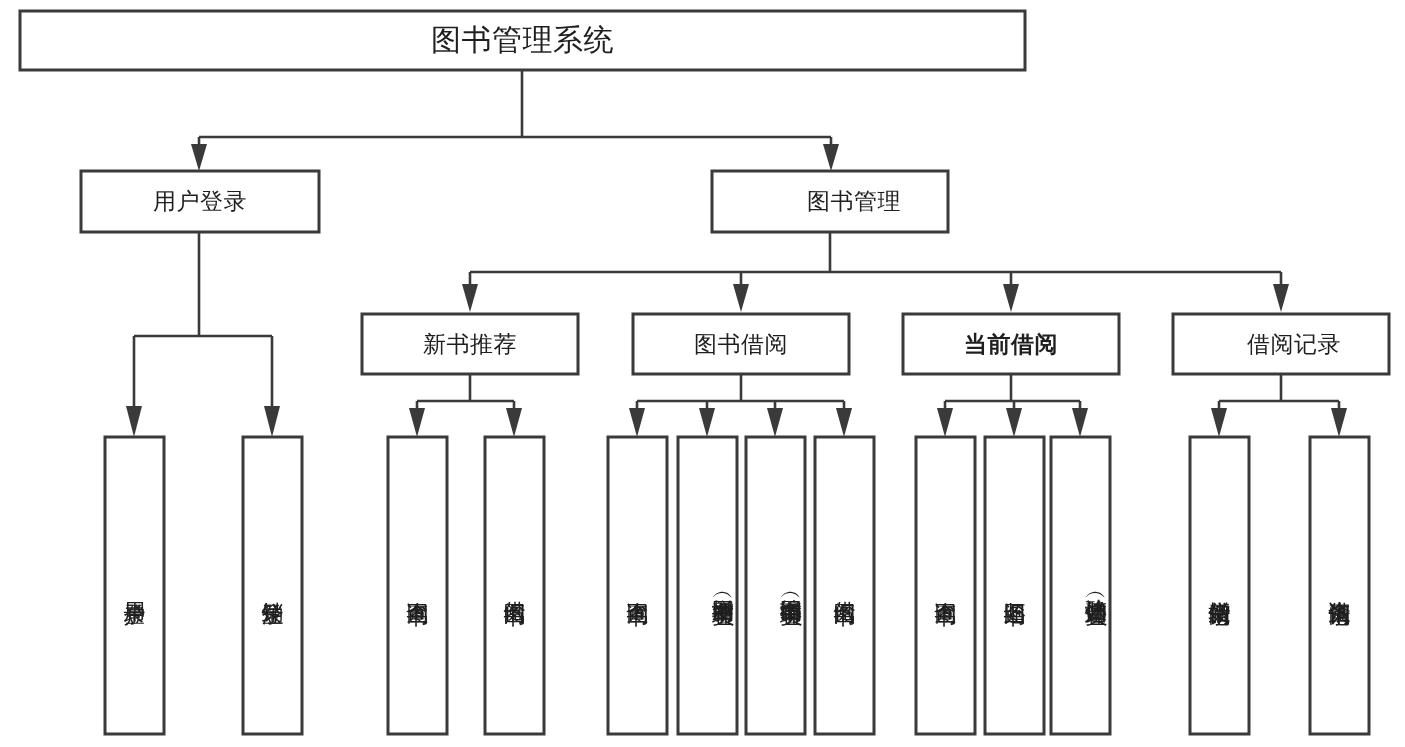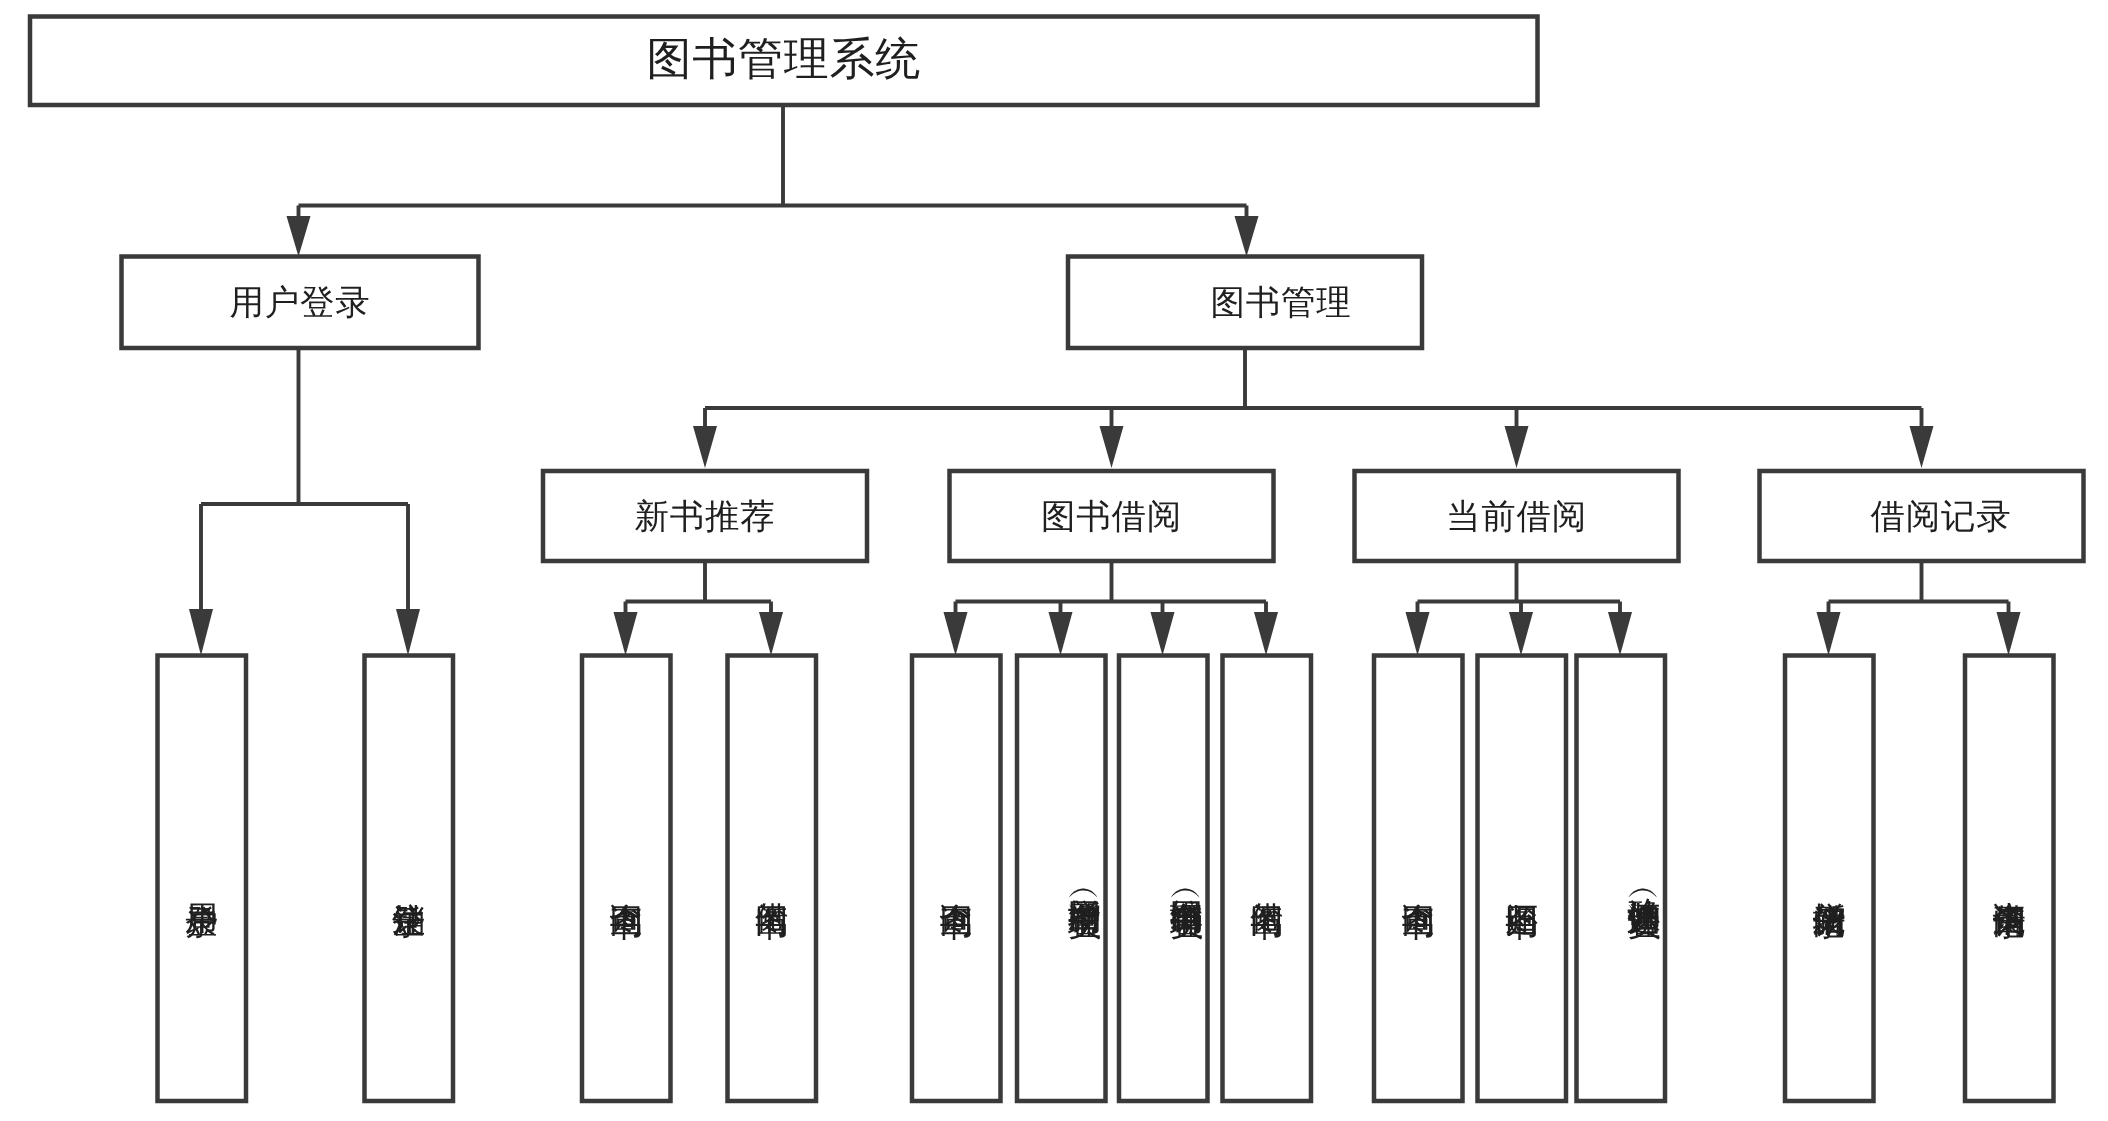--- a/index.html
+++ b/index.html
@@ -191,21 +191,21 @@
     </g>
   </svg>
 
   <div class="node-label-h" style="left:20px; top:11px; width:1005px; height:59px; font-size:30px;">图书管理系统</div>
 
   <div class="node-label-h" style="left:81px; top:171px; width:238px; height:61px;">用户登录</div>
   <div class="node-label-h" style="left:712px; top:171px; width:236px; height:61px;padding-left:24px;">图书管理</div>
 
   <div class="node-label-h" style="left:362px; top:314px; width:216px; height:60px;text-align:center;">新书推荐</div>
   <div class="node-label-h" style="left:633px; top:314px; width:216px; height:60px;">图书借阅</div>
-  <div class="node-label-h" style="left:903px; top:314px; width:216px; height:60px;">当前借阅</div>
+  <div class="node-label-h" style="left:903px; top:314px; width:216px; height:60px;font-weight:bold;">当前借阅</div>
   <div class="node-label-h" style="left:1173px; top:314px; width:242px; height:60px;">借阅记录</div>
 
   <div class="node-label-v" style="left:105px; top:437px; width:59px; height:297px;">用户登录</div>
   <div class="node-label-v" style="left:243px; top:437px; width:59px; height:297px;">注销登录</div>
 
   <div class="node-label-v" style="left:388px; top:437px; width:59px; height:297px;">查询图书</div>
   <div class="node-label-v" style="left:485px; top:437px; width:59px; height:297px;">借阅图书</div>
 
   <div class="node-label-v" style="left:608px; top:437px; width:59px; height:297px;">查询图书</div>
   <div class="node-label-v" style="left:678px; top:440px; width:59px; height:291px; align-items:flex-start;">新增图书（管理员）</div>

